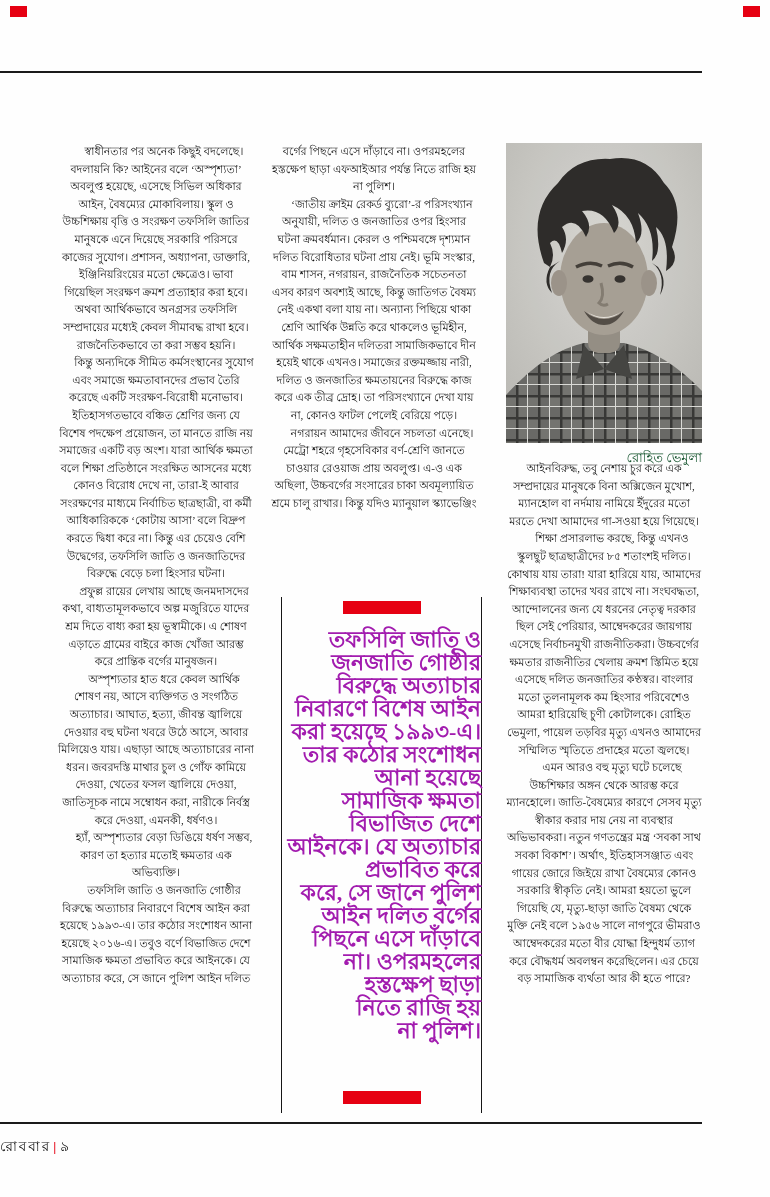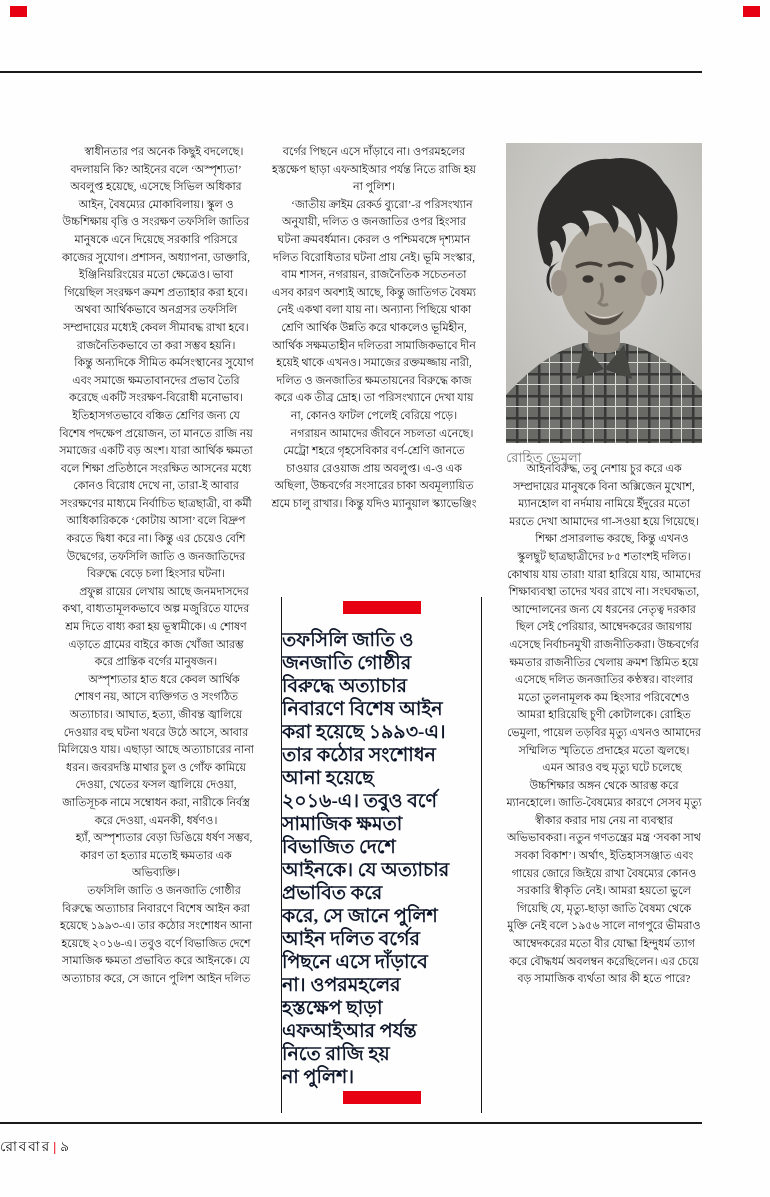--- a/index.html
+++ b/index.html
@@ -18,35 +18,35 @@
   .col p{margin:0;}
   .col p.indent{text-indent:16px;}
   .col1{left:58px;width:196px;}
   .col2{left:270px;width:208px;}
   .col3{left:506px;width:196px;top:460px;}
 
   .photo-wrap{position:absolute;left:506px;top:143px;width:196px;height:300px;}
   .photo-wrap svg{display:block;}
   .photo-caption{
     position:absolute;left:506px;top:449px;width:196px;
-    font-size:13px;line-height:18px;color:#737373;
+    text-align:right;font-size:13px;line-height:18px;color:#14532d;
   }
 
   .pullquote{
     position:absolute;left:281px;top:597px;width:201px;height:516px;
     border-left:1.5px solid #161616;border-right:1.5px solid #161616;
     box-sizing:border-box;background:#fefefe;
   }
   .pq-bar{position:absolute;left:50%;transform:translateX(-50%);width:78px;height:13px;background:var(--red);}
   .pq-bar-top{top:4px;}
   .pq-bar-bottom{bottom:9px;}
   .pq-text{
     position:absolute;left:0;top:31px;width:100%;
-    font-size:19px;font-weight:bold;line-height:23px;
-    text-align:left;color:#0f172a;
+    font-size:22px;font-weight:bold;line-height:23px;
+    text-align:right;color:#a21caf;
   }
   .pq-text div{white-space:nowrap;}
 
   .footer{
     position:absolute;top:1136px;left:0;width:700px;
     text-align:left;font-size:13.5px;letter-spacing:2px;color:#111;
   }
   .footer .sep{color:var(--red);font-weight:bold;padding:0 2px;}
   :root{--red:#e60012;}
 </style>
@@ -138,31 +138,29 @@
     <div class="pq-bar pq-bar-top"></div>
     <div class="pq-text">
 
     <div>তফসিলি জাতি ও</div>
         <div>জনজাতি গোষ্ঠীর</div>
         <div>বিরুদ্ধে অত্যাচার</div>
         <div>নিবারণে বিশেষ আইন</div>
         <div>করা হয়েছে ১৯৯৩-এ।</div>
         <div>তার কঠোর সংশোধন</div>
         <div>আনা হয়েছে</div>
-        <div>২০১৬-এ। তবুও বর্ণে</div>
         <div>সামাজিক ক্ষমতা</div>
         <div>বিভাজিত দেশে</div>
         <div>আইনকে। যে অত্যাচার</div>
         <div>প্রভাবিত করে</div>
         <div>করে, সে জানে পুলিশ</div>
         <div>আইন দলিত বর্গের</div>
         <div>পিছনে এসে দাঁড়াবে</div>
         <div>না। ওপরমহলের</div>
         <div>হস্তক্ষেপ ছাড়া</div>
-        <div>এফআইআর পর্যন্ত</div>
         <div>নিতে রাজি হয়</div>
         <div>না পুলিশ।</div>
       </div>
     <div class="pq-bar pq-bar-bottom"></div>
   </div>
 
   <div class="footer">
     <span>রোববার</span><span class="sep">|</span><span>৯</span>
   </div>
 

